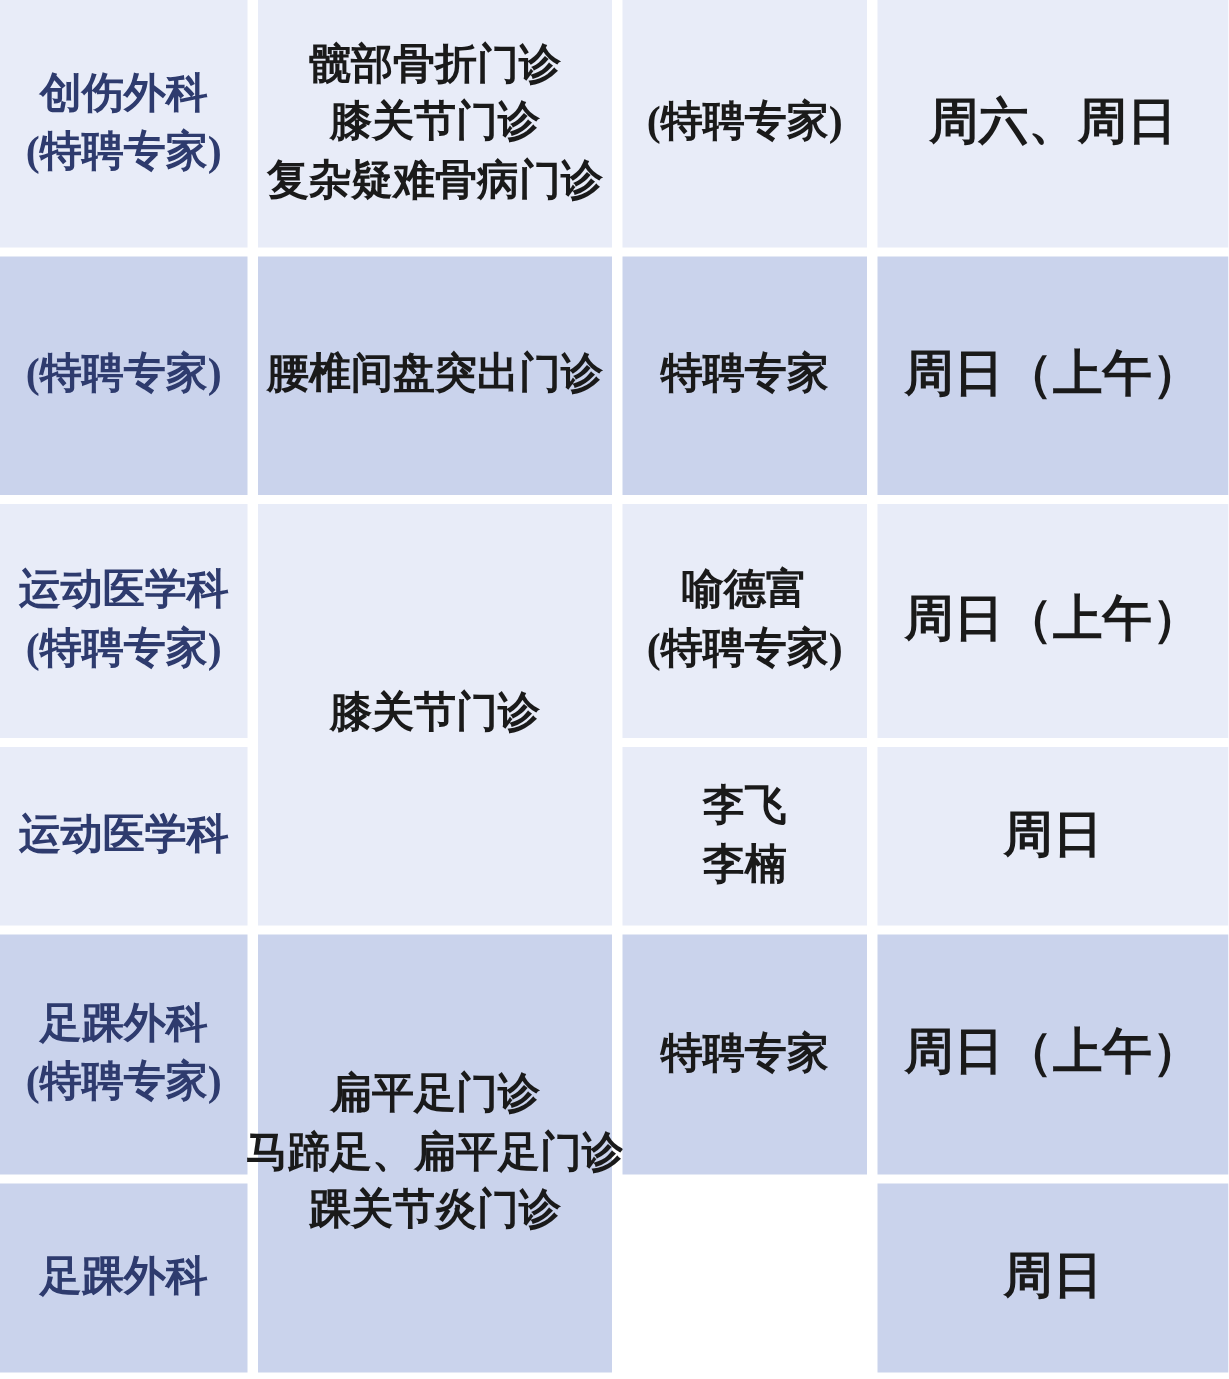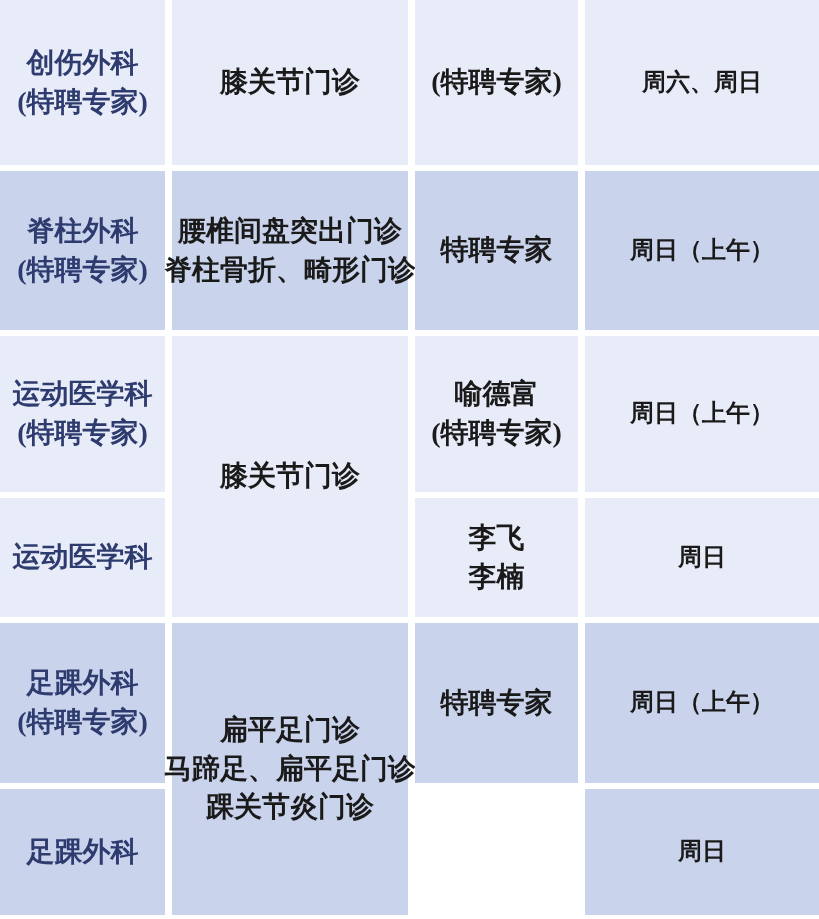--- a/index.html
+++ b/index.html
@@ -27,48 +27,48 @@
     justify-content: center;
     text-align: center;
     font-weight: 700;
     font-size: 28px;
     color: var(--body-text, #1a1a1a);
   }
   .cell.light { background: var(--light-bg, #e8ecf8); }
   .cell.dark  { background: var(--dark-bg, #cad3ec); }
   .line { line-height: 1.38; white-space: nowrap; }
   .dept .line { color: var(--dept-text, #2e3b6e); }
-  .days-cell { font-size: 24px; }
+  .days-cell { font-size: 33px; }
 </style>
 </head>
 <body>
 
 <div class="schedule-table">
 
   <div class="cell light dept" style="grid-area:1/1/2/2">
     <div class="line">创伤外科</div>
     <div class="line">(特聘专家)</div>
   </div>
   <div class="cell light" style="grid-area:1/2/2/3">
+    <div class="line">髋部骨折门诊</div>
     <div class="line">膝关节门诊</div>
+    <div class="line">复杂疑难骨病门诊</div>
   </div>
   <div class="cell light" style="grid-area:1/3/2/4">
     <div class="line">(特聘专家)</div>
   </div>
   <div class="cell light days-cell" style="grid-area:1/4/2/5">
     <div class="line">周六、周日</div>
   </div>
 
   <div class="cell dark dept" style="grid-area:2/1/3/2">
-    <div class="line">脊柱外科</div>
     <div class="line">(特聘专家)</div>
   </div>
   <div class="cell dark" style="grid-area:2/2/3/3">
     <div class="line">腰椎间盘突出门诊</div>
-    <div class="line">脊柱骨折、畸形门诊</div>
   </div>
   <div class="cell dark" style="grid-area:2/3/3/4">
     <div class="line">特聘专家</div>
   </div>
   <div class="cell dark days-cell" style="grid-area:2/4/3/5">
     <div class="line">周日（上午）</div>
   </div>
 
   <div class="cell light dept" style="grid-area:3/1/4/2">
     <div class="line">运动医学科</div>

